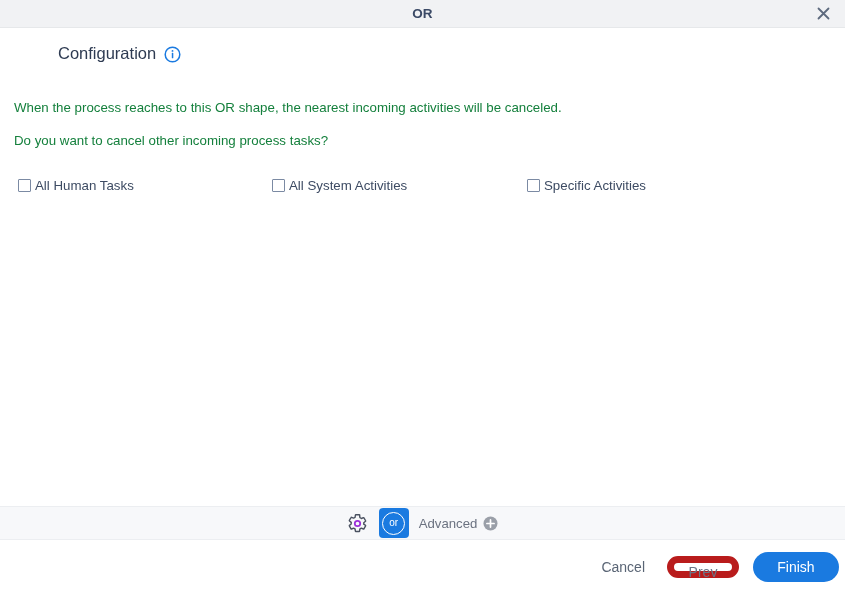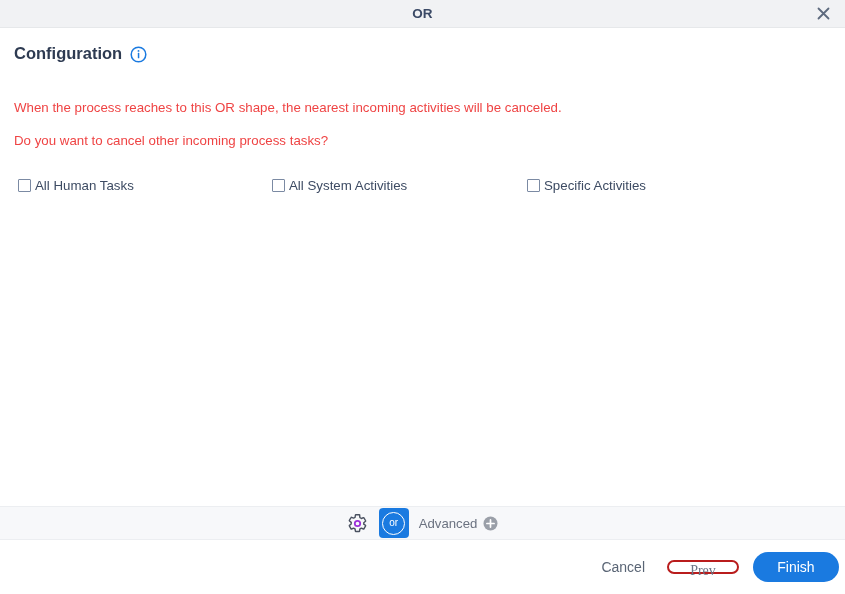--- a/index.html
+++ b/index.html
@@ -56,37 +56,38 @@
   }
 
   .section-head {
     display: flex;
     align-items: center;
     gap: 8px;
     padding-top: 16px;
   }
   .section-title {
     font-size: 16.5px;
-    font-weight: bold;
+    font-weight: normal;
     color: #2e3b52;
+    margin-left: 44px;
   }
   .info-icon {
     width: 17px;
     height: 17px;
     display: inline-flex;
     align-items: center;
     justify-content: center;
     cursor: pointer;
     position: relative;
     top: 1px;
   }
 
   .desc-line {
     font-size: 13.3px;
-    color: #ef4444;
+    color: #15803d;
     line-height: 1;
   }
   .desc-1 { margin-top: 38px; }
   .desc-2 { margin-top: 20px; }
 
   
   .checkbox-row {
     margin-top: 22px;
     position: relative;
     height: 20px;
@@ -191,28 +192,28 @@
   .btn-cancel {
     background: none;
     border: none;
     font-family: "Liberation Sans", sans-serif;
     font-size: 14px;
     color: #5a6575;
     cursor: pointer;
     padding: 6px 8px;
   }
   .btn-prev {
-    font-family: Liberation Serif, serif;
+    font-family: Liberation Sans, sans-serif;
     font-size: 14px;
     color: #6b7687;
     background: #ffffff;
-    border: 2px solid #b91c1c;
+    border: 7px solid #b91c1c;
     border-radius: 16px;
     width: 72px;
-    height: 14px;
+    height: 22px;
     cursor: pointer;
   }
   .btn-finish {
     font-family: "Liberation Sans", sans-serif;
     font-size: 14px;
     color: #ffffff;
     background: #1a7ae0;
     border: none;
     border-radius: 16px;
     width: 86px;

